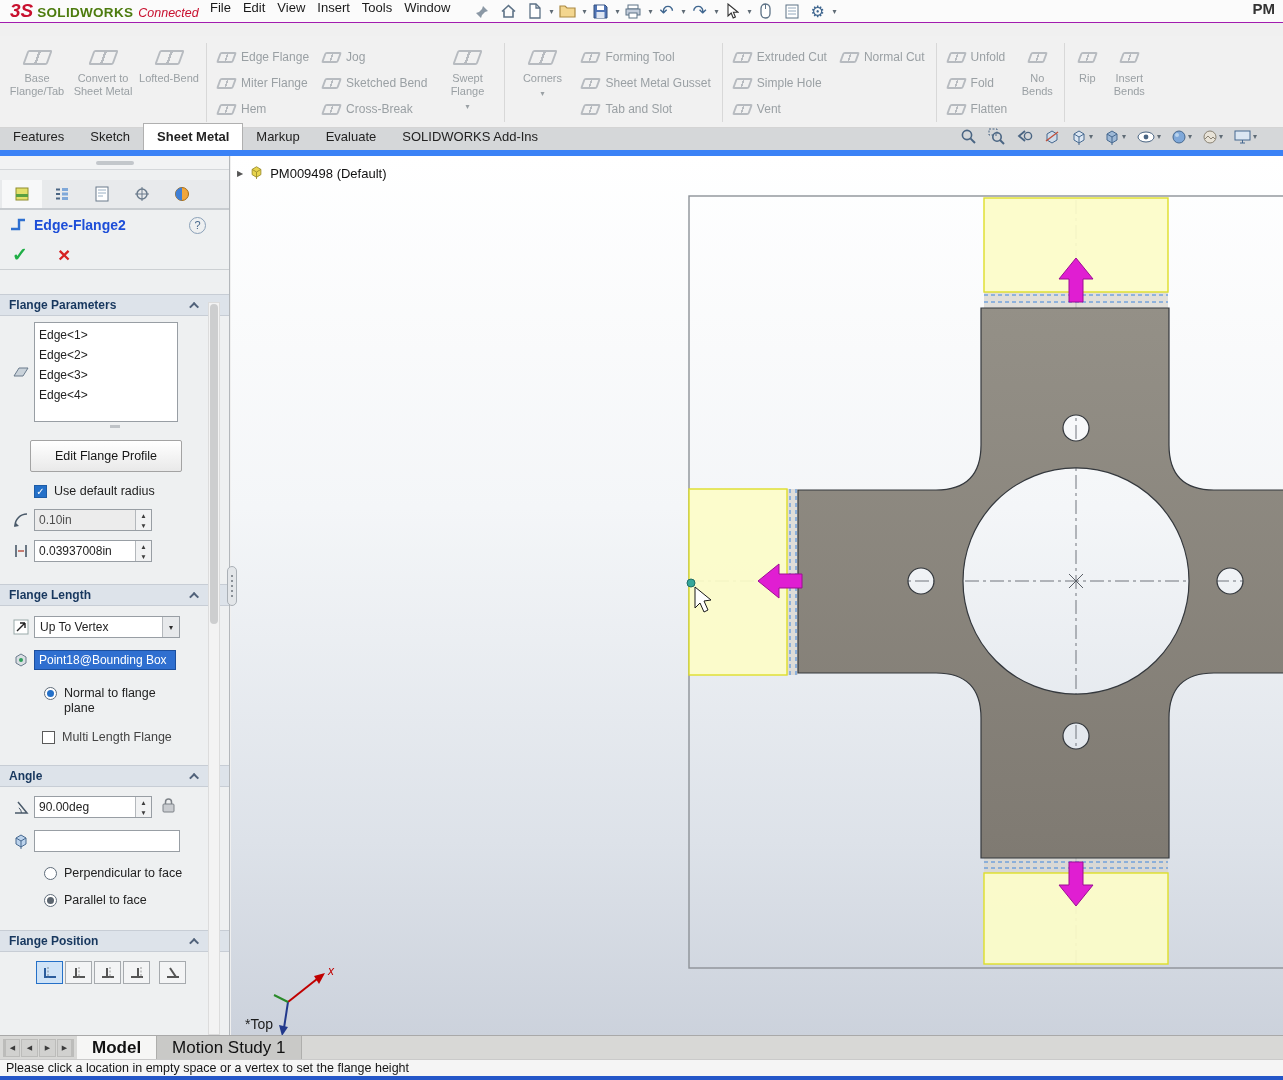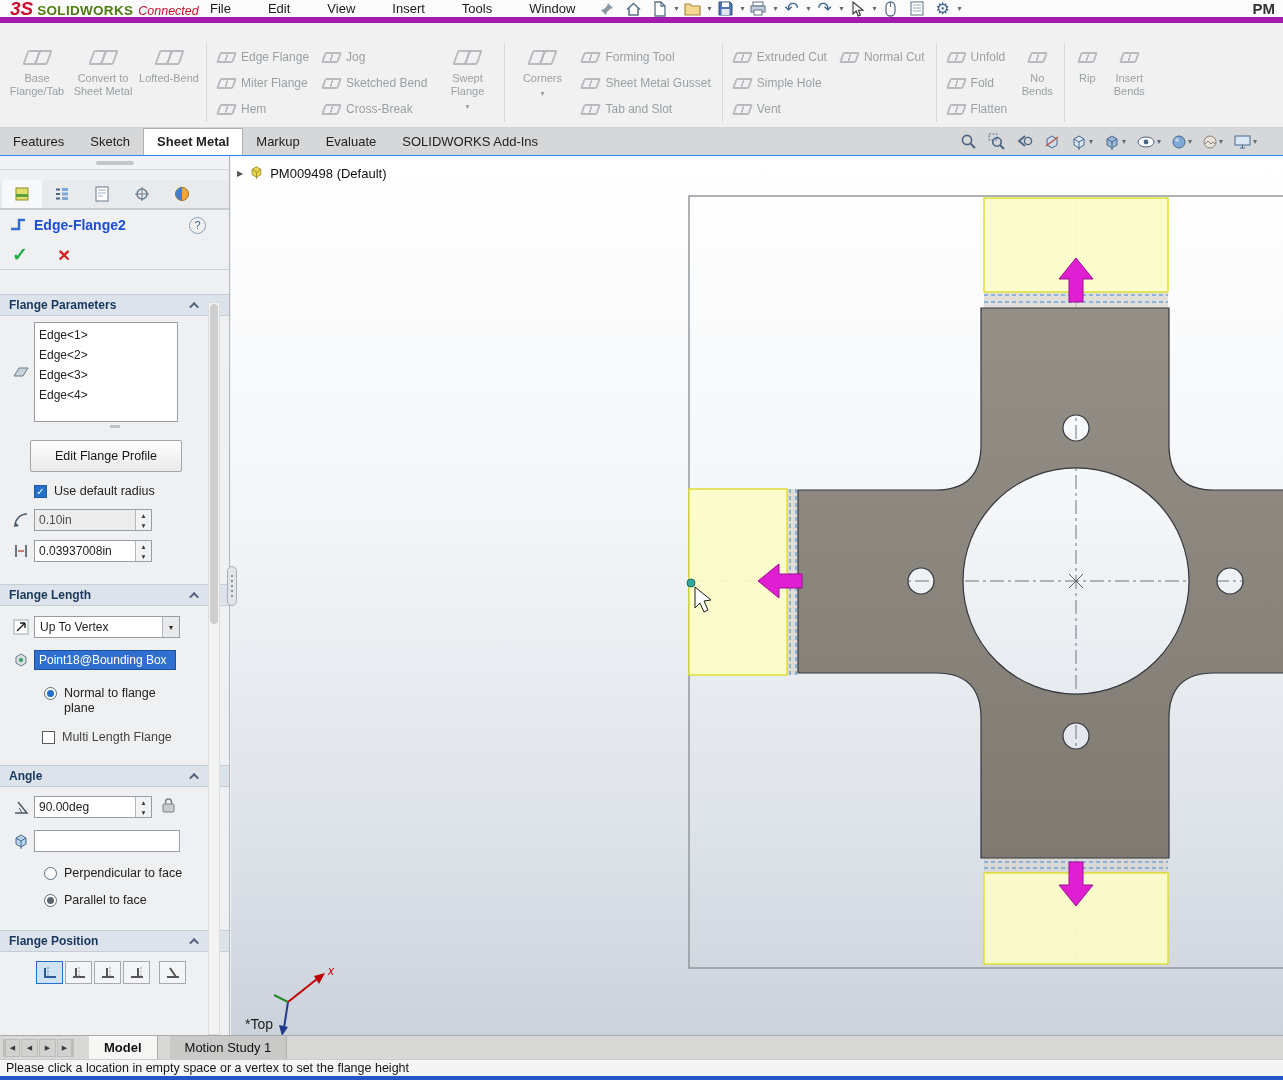--- a/index.html
+++ b/index.html
@@ -2,26 +2,26 @@
 <html><head>
 <meta charset="utf-8">
 <style>
   * { margin:0; padding:0; box-sizing:border-box; }
   html,body { width:1283px; height:1080px; overflow:hidden; }
   body { font-family:"Liberation Sans", sans-serif; font-size:13px; color:#222; background:#fff; }
   #app { position:relative; width:1283px; height:1080px; background:#f0f0f0; overflow:hidden; }
 
   
   #titlebar { position:absolute; top:0; left:0; right:0; height:23px; background:#fbfbfb;
-              border-bottom:6px solid #a21caf; display:flex; align-items:center; }
+              border-bottom:1px solid #a21caf; display:flex; }
   .logo { display:flex; align-items:baseline; margin-left:10px; width:196px; flex:none; }
   .logo .dsmark { color:#c8102e; font-weight:bold; font-style:italic; font-size:19px; margin-right:4px; }
   .logo .sw { color:#4d7c0f; font-weight:bold; font-size:13.5px; letter-spacing:.3px; }
   .logo .conn { color:#c8102e; font-style:italic; font-size:12.5px; margin-left:5px; }
-  .menus { display:flex; gap:37px; margin-left:4px; color:#1a1a1a; flex:none; }
+  .menus { display:flex; gap:12px; margin-left:4px; color:#1a1a1a; flex:none; }
   .menu-item { cursor:default; }
   .tb { display:flex; align-items:center; margin-left:20px; gap:2px; }
   .tbtn { height:26px; min-width:24px; display:flex; align-items:center; justify-content:center; padding:0 3px; }
   .caret { font-size:8px; color:#5f6b75; margin-left:1px; }
   .uglyph { color:#3f668f; font-size:17px; line-height:17px; }
   .user-ini { margin-left:auto; margin-right:8px; font-size:15px; color:#333; font-weight:bold; }
 
   
   #ribbon { position:absolute; top:36px; left:0; right:0; height:92px; background:#f1f1f1;
             border-bottom:1px solid #d4d4d4; display:flex; align-items:stretch; padding:2px 2px 0 4px; }
@@ -32,21 +32,21 @@
   .rcol { display:flex; flex-direction:column; padding-top:10px; gap:8px; flex:none; }
   .rsmall { display:flex; align-items:center; gap:6px; color:#9aa0a4; font-size:12px; height:18px;
             white-space:nowrap; padding:0 7px; }
   .g-sheet { width:17px; height:11px; border:2px solid #b7bbc0; border-radius:2px; transform:skewX(-20deg);
              background:linear-gradient(to right, transparent 44%, #b7bbc0 44%, #b7bbc0 56%, transparent 56%); flex:none; }
   .g-sheet.big { width:25px; height:15px; }
   .rcaret { font-size:8px; color:#9aa0a4; margin-top:2px; }
 
   
   #tabrow { position:absolute; top:128px; left:0; right:0; height:28px; background:#d5d7d9;
-            border-bottom:1px solid #3b82f6; display:flex; align-items:flex-end; }
+            border-bottom:6px solid #3b82f6; display:flex; align-items:flex-end; }
   .tab { padding:5px 13px 6px 13px; color:#222; font-size:13px; }
   .tab.active { background:#ffffff; border:1px solid #b0b0b0; border-bottom:none; font-weight:bold; }
   .viewtools { margin-left:auto; display:flex; align-items:center; gap:11px; padding:0 26px 5px 0; }
   .vt { display:flex; align-items:center; gap:1px; }
 
   
   #panel { position:absolute; top:156px; left:0; width:230px; bottom:45px; background:#eef0f1;
            border-right:1px solid #b3b7bb; overflow:hidden; }
   .panel-strip { height:14px; border-bottom:1px solid #d4d7da; position:relative; background:#f2f3f4; }
   .panel-strip::after { content:""; position:absolute; left:50%; top:5px; width:38px; height:4px;
@@ -115,22 +115,22 @@
                           background:repeating-linear-gradient(#8a9097 0 2px, transparent 2px 5px); }
 
   
   #bottombar { position:absolute; left:0; right:0; bottom:21px; height:24px; background:#d8d8d6;
                border-top:1px solid #a9a9a9; display:flex; align-items:stretch; }
   .navbtns { display:flex; align-items:center; gap:1px; padding:0 3px; }
   .navbtn { width:17px; height:18px; display:flex; align-items:center; justify-content:center; font-size:7px;
             color:#3c3c3c; background:#d1d1cf; border:1px solid #bcbcba; }
   .navbtn.end { border-left-width:3px; }
   .navbtn.endr { border-right-width:3px; }
-  .mtab { padding:0 15px; display:flex; align-items:center; font-size:13px; color:#111;
-          background:#c9c9c7; border-right:1px solid #aeaeac;margin-left:12px; }
+  .mtab { padding:0 15px; display:flex; align-items:center; font-size:17px; color:#111;
+          background:#c9c9c7; border-right:1px solid #aeaeac; }
   .mtab.active { background:#f6f6f5; font-weight:bold; }
   #statusbar { position:absolute; left:0; right:0; bottom:4px; height:17px; background:#f5f5f5;
                border-top:1px solid #cacaca; font-size:12.5px; color:#161616; display:flex; align-items:center; padding-left:6px; }
   #bottom-blue { position:absolute; left:0; right:0; bottom:0; height:4px; background:#2456c8; }
 </style>
 </head>
 <body>
 
 <div id="app">
 

